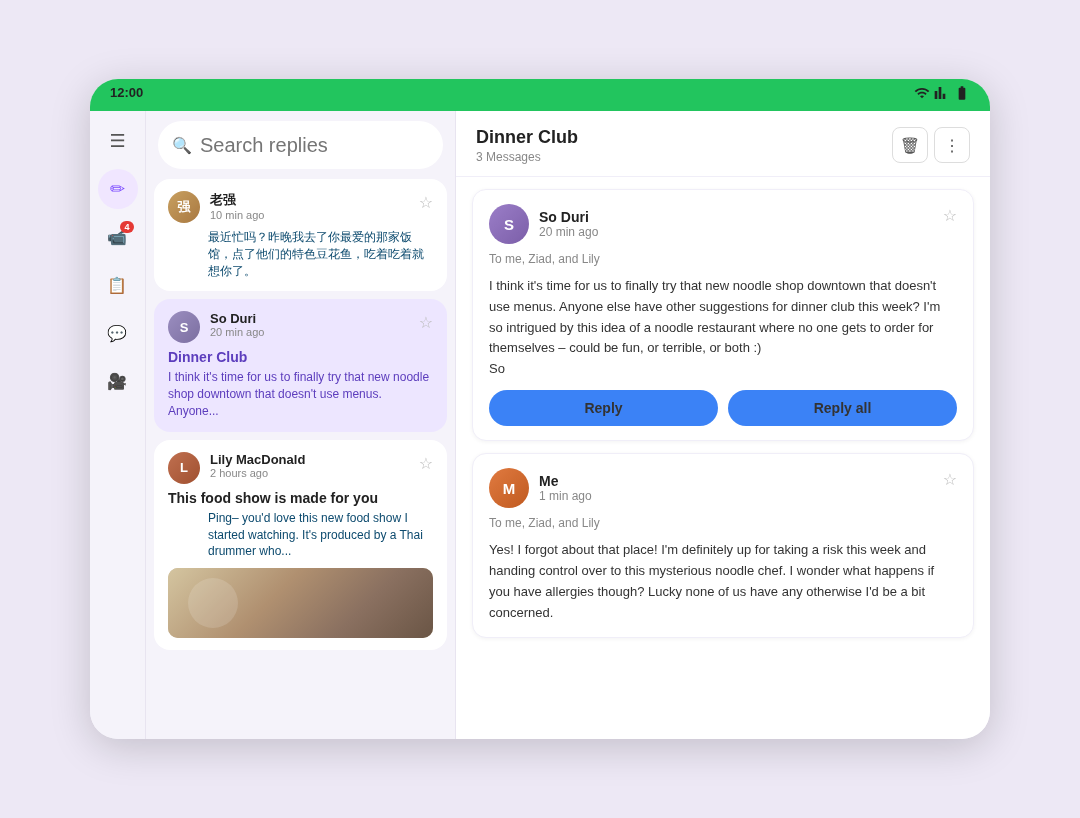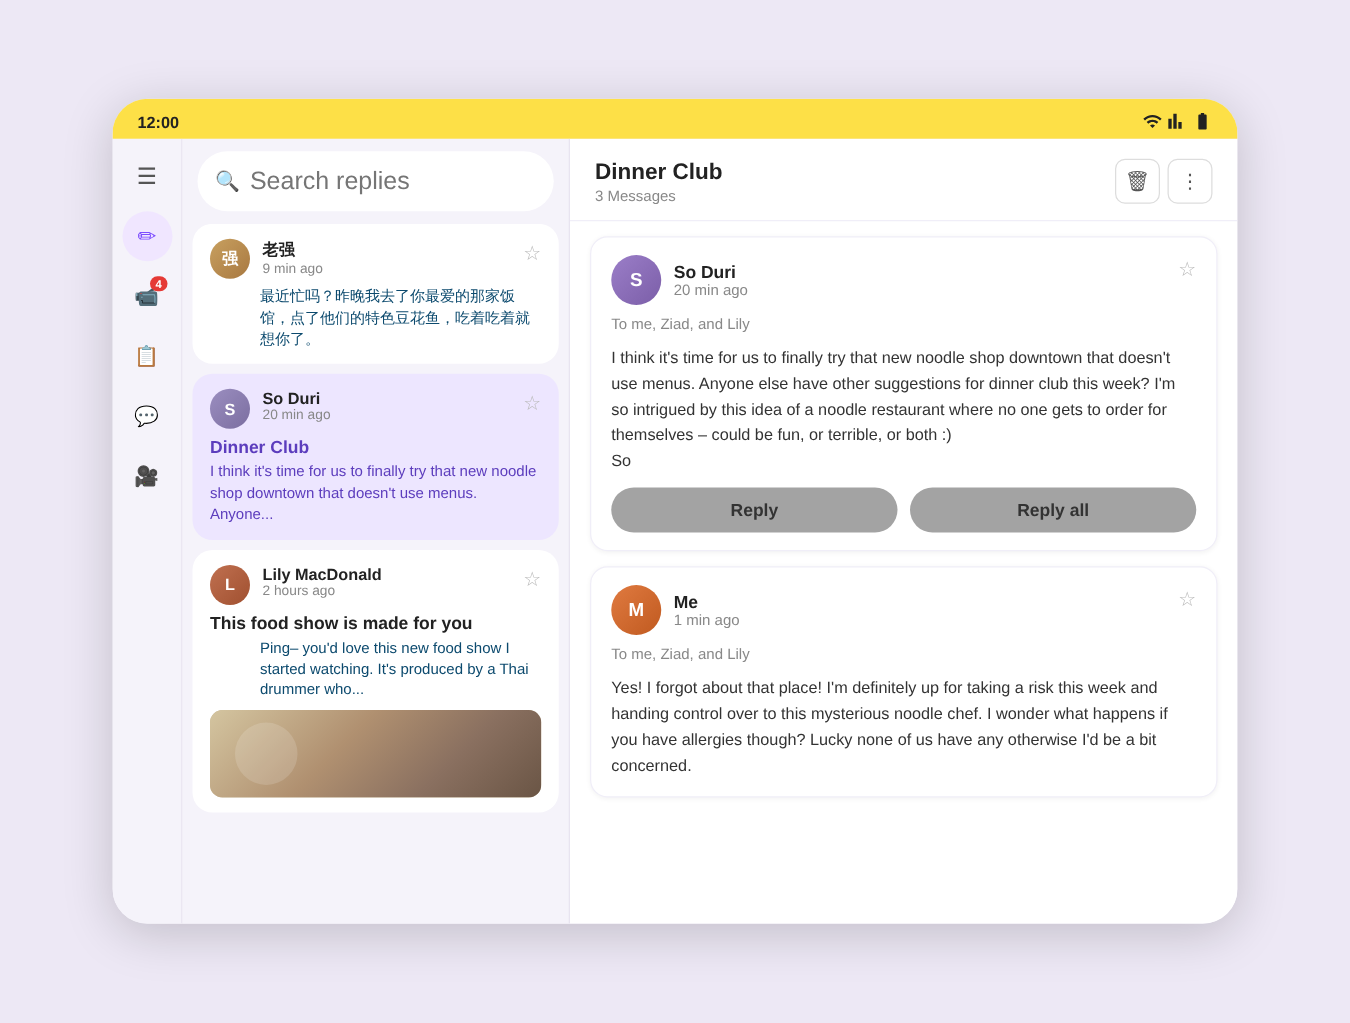--- a/index.html
+++ b/index.html
@@ -15,23 +15,23 @@
       width: 900px;
       height: 660px;
       background: #f5f3fa;
       border-radius: 28px;
       overflow: hidden;
       box-shadow: 0 8px 40px rgba(0,0,0,0.18);
       display: flex;
       flex-direction: column;
     }
     .status-bar {
-      background: #fde047;
-      display: flex;
-      align-items: flex-end;
+      background: #22c55e;
+      display: flex;
+      align-items: flex-start;
       justify-content: space-between;
       padding: 6px 20px;
       height: 32px;
     }
     .status-time {
       font-size: 13px;
       font-weight: 600;
       color: #222;
     }
     .status-icons {
@@ -285,21 +285,21 @@
     .reply-actions {
       display: flex;
       gap: 10px;
       margin-top: 14px;
     }
     .reply-btn {
       flex: 1;
       padding: 10px;
       border-radius: 24px;
       border: none;
-      background: #a3a3a3;
+      background: #3b82f6;
       color: #333;
       font-size: 14px;
       font-weight: 600;
       cursor: pointer;
       text-align: center;
     }
     .avatar-circle-1 {
       background: linear-gradient(135deg, #9b7ec8, #7b5ea8);
     }
     .avatar-circle-2 {
@@ -378,21 +378,21 @@
 
       <div class="messages-list">
 
         <div class="message-item">
           <div class="message-header">
             <div class="avatar-sm avatar-list-1">
               <span>强</span>
             </div>
             <div class="message-meta">
               <div class="sender-name">老强</div>
-              <div class="time-ago">9 min ago</div>
+              <div class="time-ago">10 min ago</div>
             </div>
             <span class="star-btn">☆</span>
           </div>
           <div class="message-preview dark">最近忙吗？昨晚我去了你最爱的那家饭馆，点了他们的特色豆花鱼，吃着吃着就想你了。</div>
         </div>
 
         <div class="message-item selected">
           <div class="message-header">
             <div class="avatar-sm avatar-list-2">
               <span>S</span>

